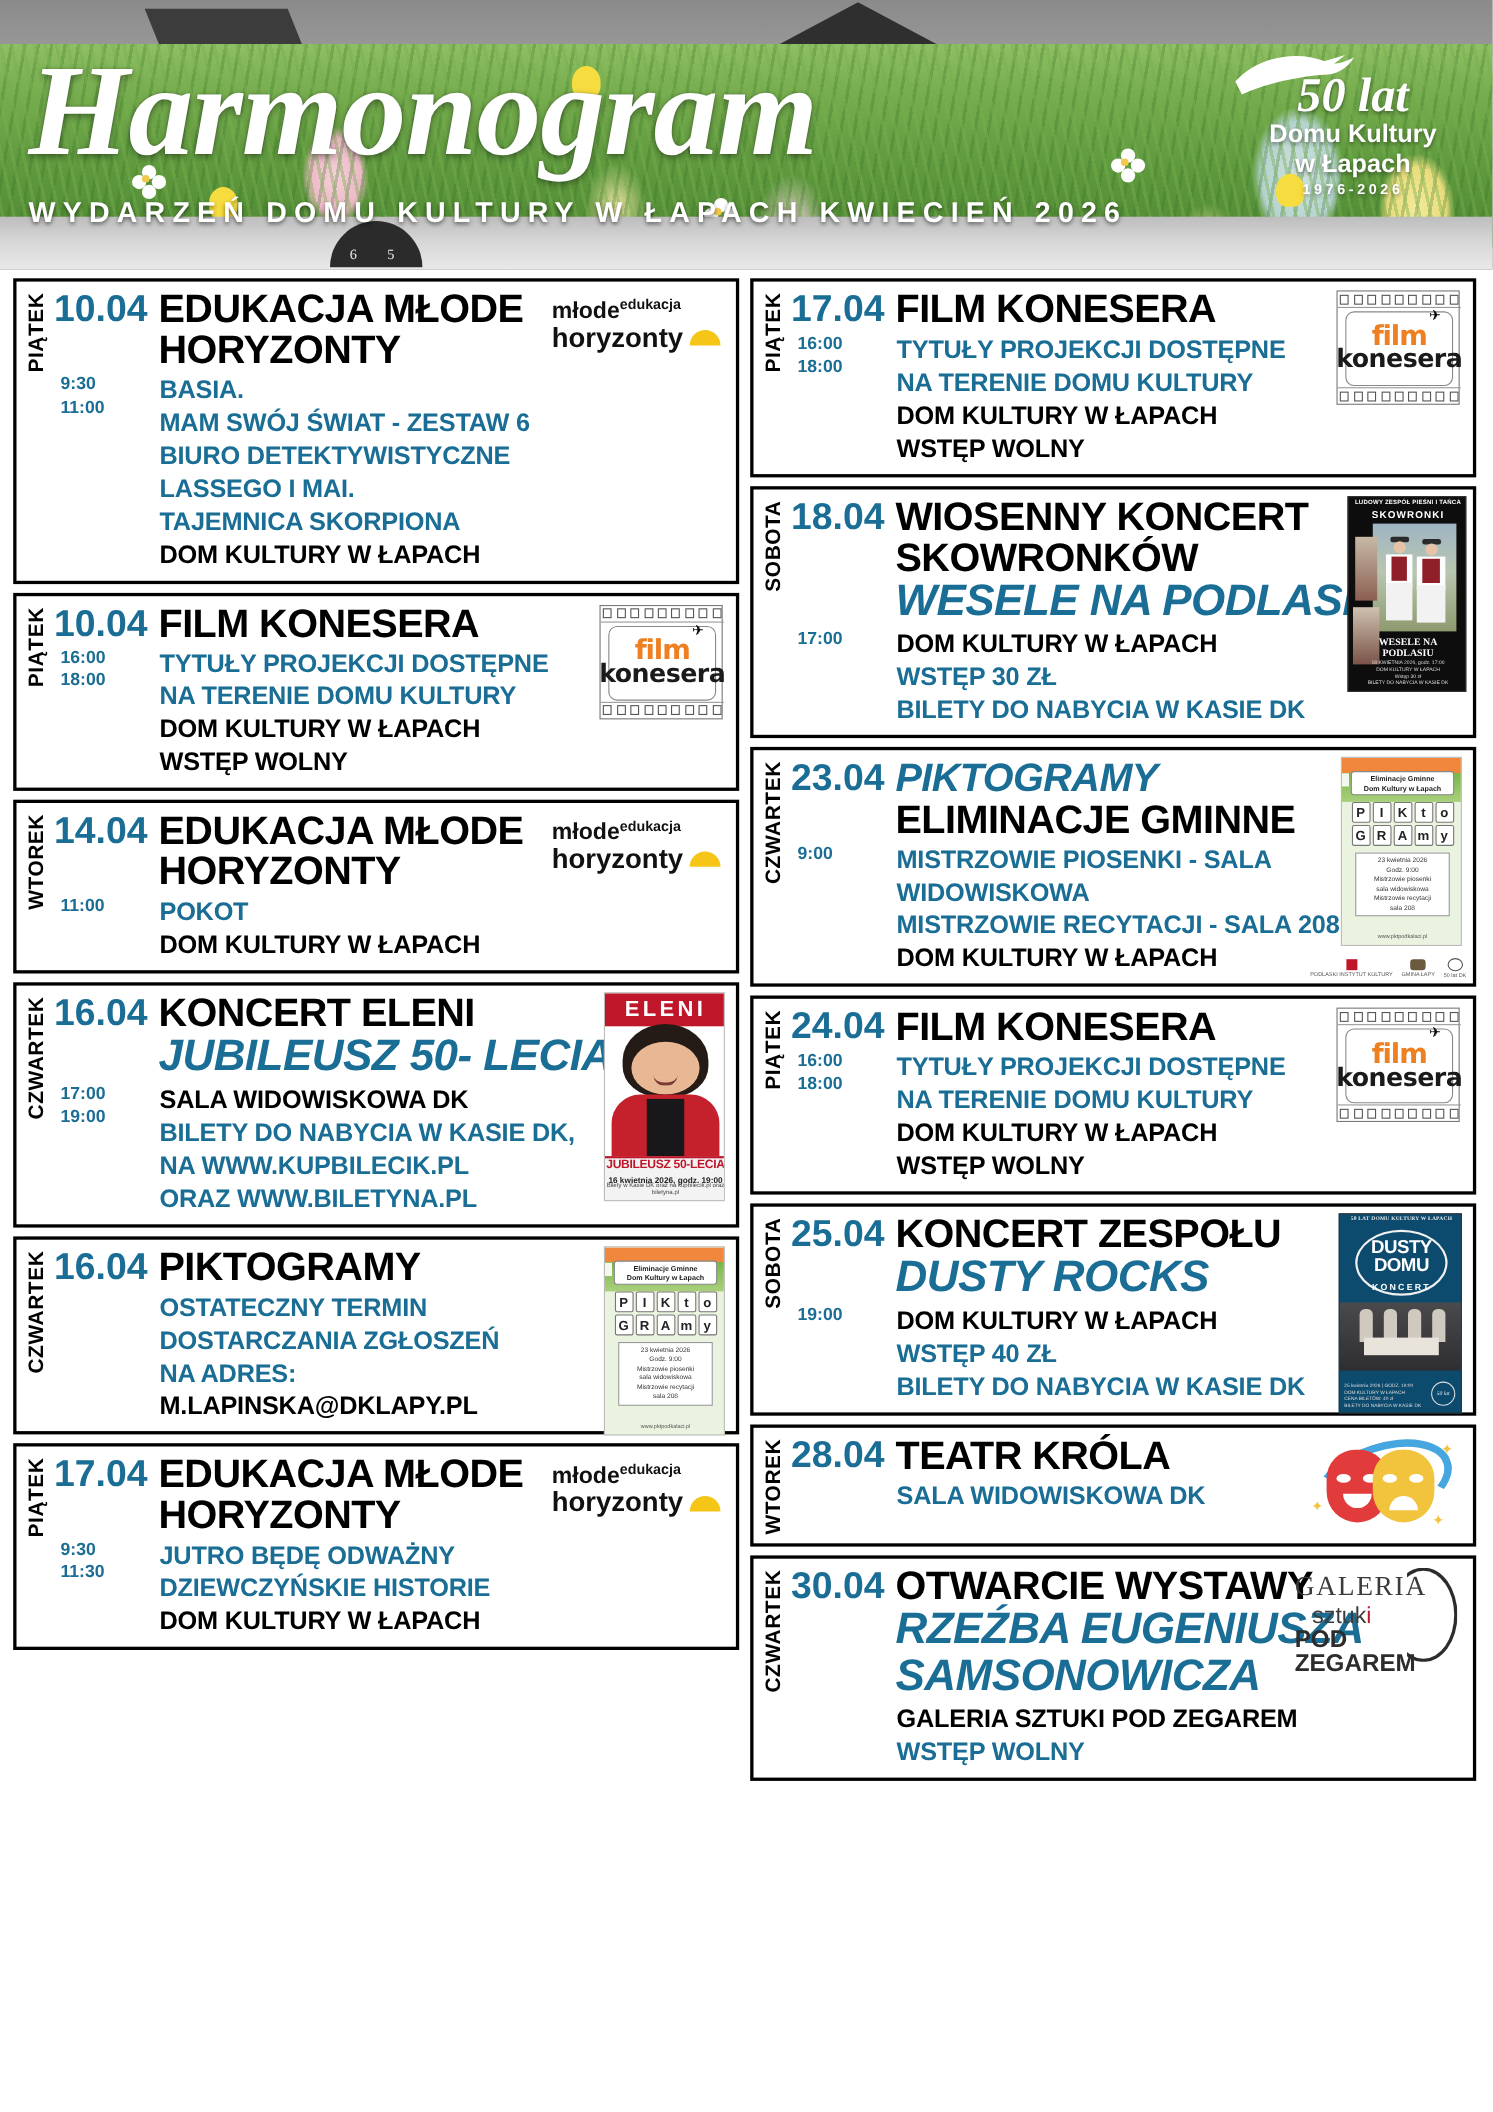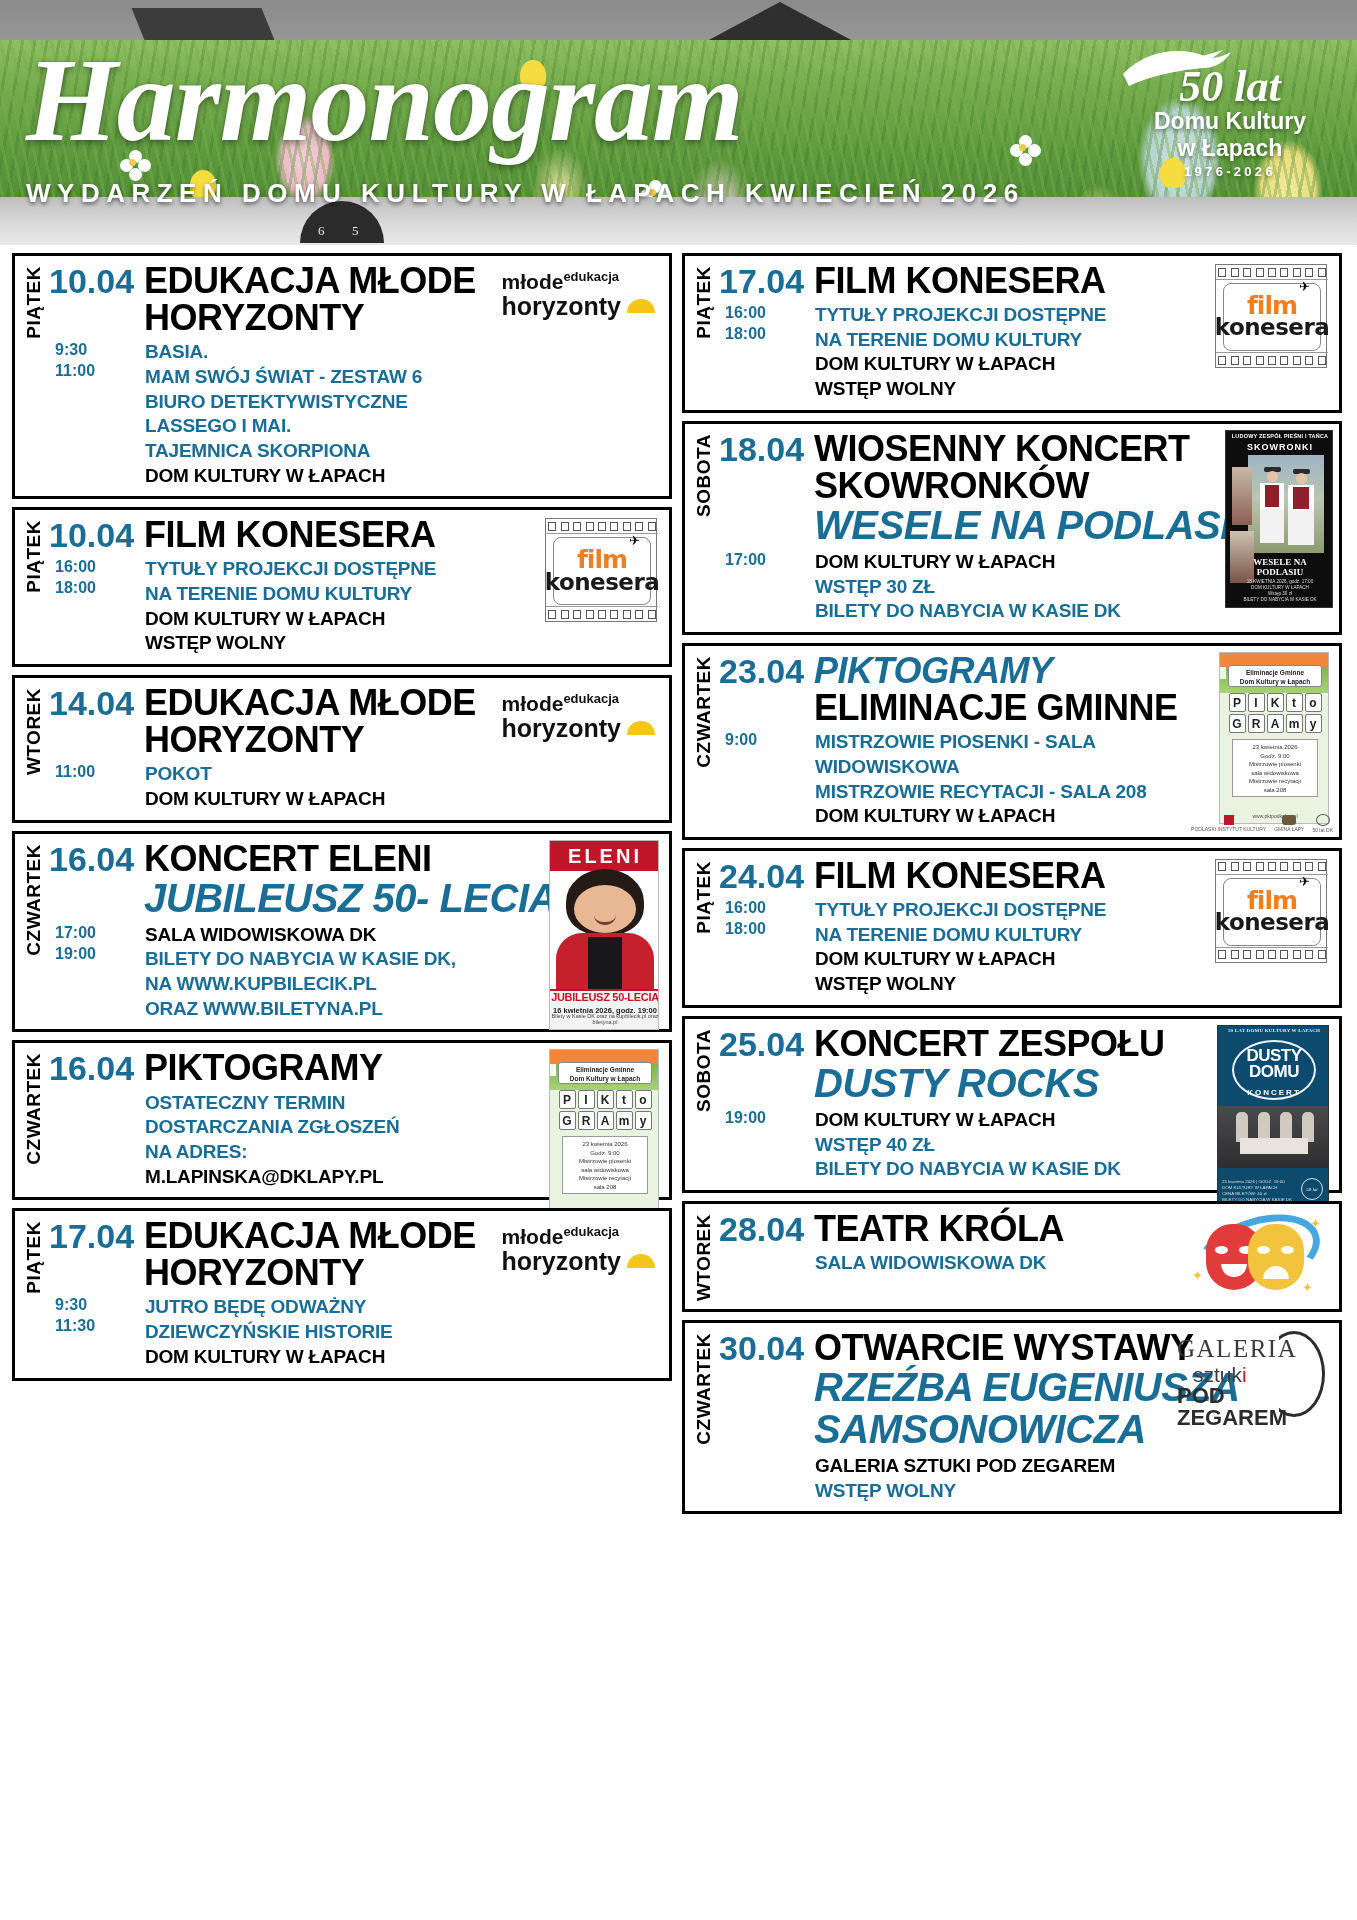--- a/index.html
+++ b/index.html
@@ -123,21 +123,21 @@
     color:#1a6d94; letter-spacing:-.5px;
   }
   .t-main.blueit { color:#1a6d94; font-style:italic; }
 
   .detail { display:flex; margin-top:4px; }
   .times {
     flex:0 0 auto; width:96px; padding-left:6px;
     font-size:16px; font-weight:bold; color:#1a6d94; line-height:1.30;
   }
   .lines { flex:1 1 auto; min-width:0; }
-  .ln { font-size:19px; font-weight:bold; line-height:1.30; letter-spacing:-.2px; }
+  .ln { font-size:23px; font-weight:bold; line-height:1.30; letter-spacing:-.2px; }
   .ln.blue { color:#1a6d94; }
   .ln.black { color:#000; }
 
   .art { position:absolute; }
 
   
   .mh { font-weight:bold; color:#111; line-height:1.05; }
   .mh .r1 { font-size:21px; }
   .mh .r1 sup { font-size:13px; font-weight:bold; vertical-align:super; }
   .mh .r2 { font-size:25px; display:flex; align-items:center; gap:6px; }

